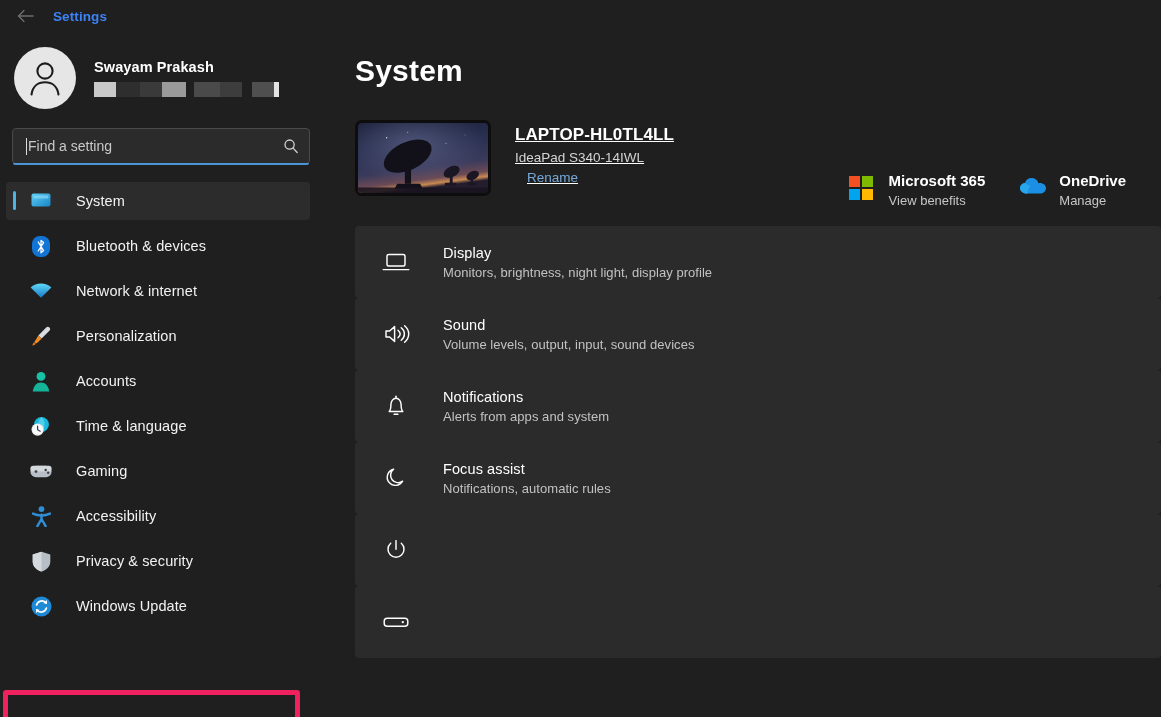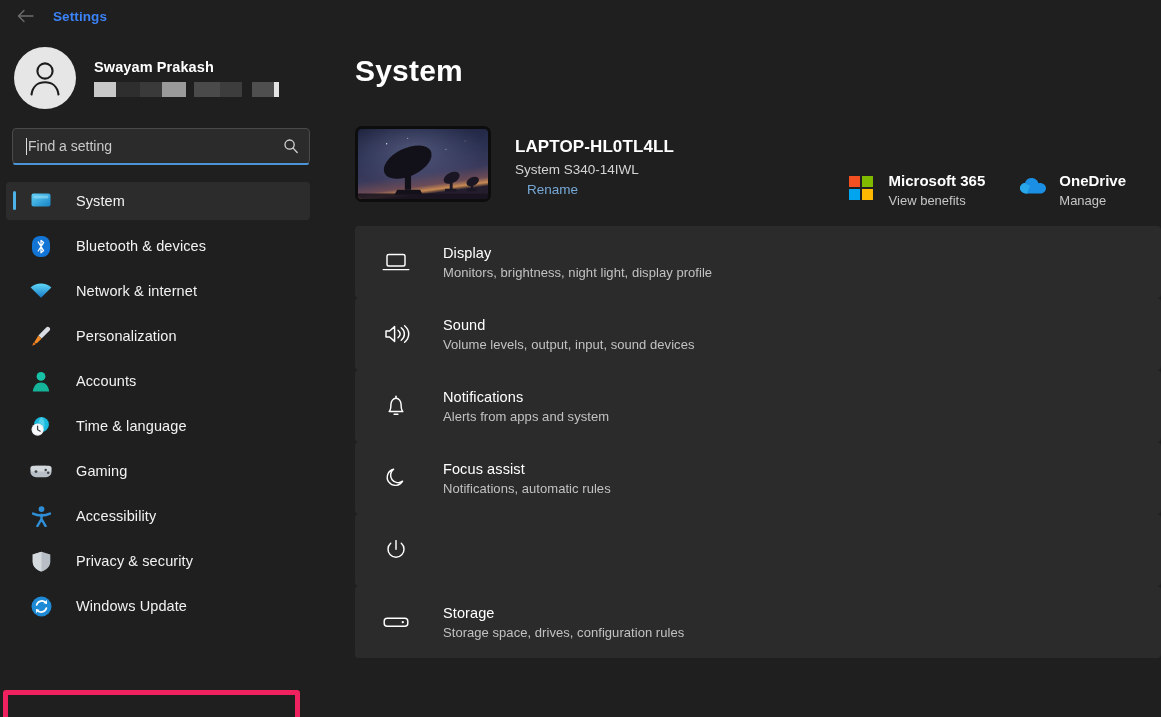--- a/index.html
+++ b/index.html
@@ -203,23 +203,24 @@
   .page-title {
     font-size: 30px;
     font-weight: 700;
     color: #ffffff;
     margin-top: 22px;
     letter-spacing: 0.2px;
   }
 
   .device-row {
     display: flex;
-    align-items: center;
+    align-items: flex-start;
     margin-top: 32px;
     height: 88px;
+    text-decoration: underline;
   }
   .device-thumb {
     width: 136px;
     height: 76px;
     flex: 0 0 136px;
     border-radius: 7px;
     border: 3px solid #0d0d0d;
     overflow: hidden;
     position: relative;
     background: #10101c;
@@ -519,21 +520,21 @@
             <g fill="#121018">
               <ellipse cx="52" cy="36" rx="27" ry="15" transform="rotate(-27 52 36)"></ellipse>
               <rect x="49" y="40" width="6.5" height="26"></rect>
               <path d="M41 66 L65 66 L68 72 L38 72 Z"></path>
             </g>
             <rect x="0" y="70" width="136" height="6" fill="#1a1420" opacity="0.9"></rect>
           </svg>
         </div>
         <div class="device-meta">
           <div class="device-name">LAPTOP-HL0TL4LL</div>
-          <div class="device-model">System S340-14IWL</div>
+          <div class="device-model">IdeaPad S340-14IWL</div>
           <div class="device-rename">Rename</div>
         </div>
       </div>
 
       <div class="services">
         <div class="service">
           <div class="service-icon">
             <svg width="24" height="24" viewBox="0 0 24 24">
               <rect x="0" y="0" width="11" height="11" fill="#f25022"></rect>
               <rect x="13" y="0" width="11" height="11" fill="#7fba00"></rect>
@@ -619,22 +620,18 @@
               </svg>
             </div>
           </div>
           <div class="card">
             <div class="card-icon">
               <svg width="28" height="20" viewBox="0 0 28 20" fill="none" stroke="currentColor" stroke-width="1.45" stroke-linecap="round" stroke-linejoin="round">
                 <rect x="2.2" y="6.2" width="23.6" height="8" rx="3"></rect>
                 <circle cx="20.8" cy="10.2" r="1.15" fill="currentColor" stroke="none"></circle>
               </svg>
             </div>
-            <div class="card-text">
-              <div class="card-title">Storage</div>
-              <div class="card-sub">Storage space, drives, configuration rules</div>
-            </div>
           </div>
         </div>
 
     </div>
   </div>
 </div>
 
 </body></html>

